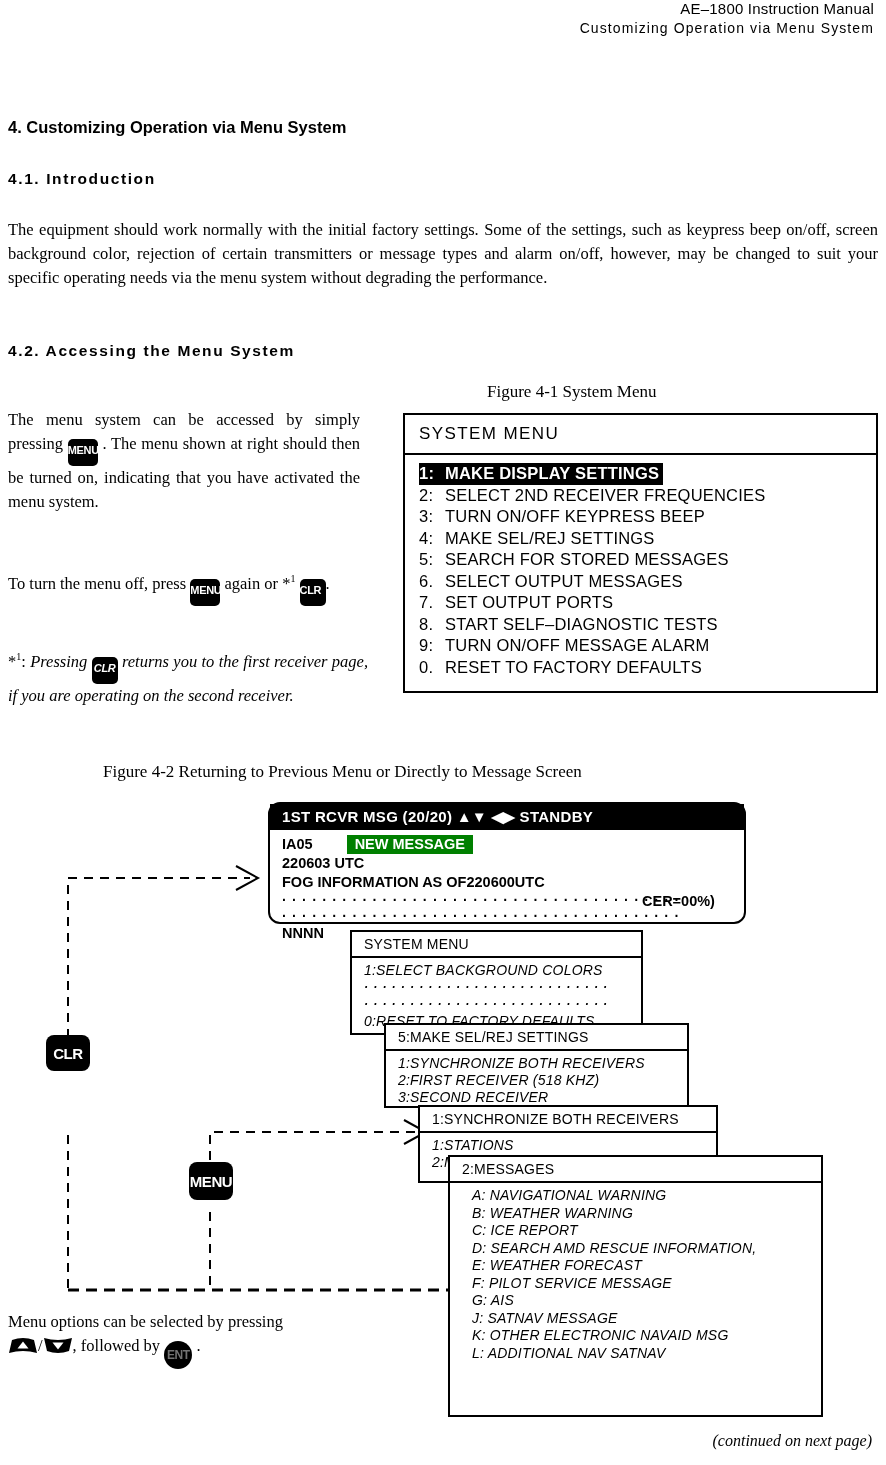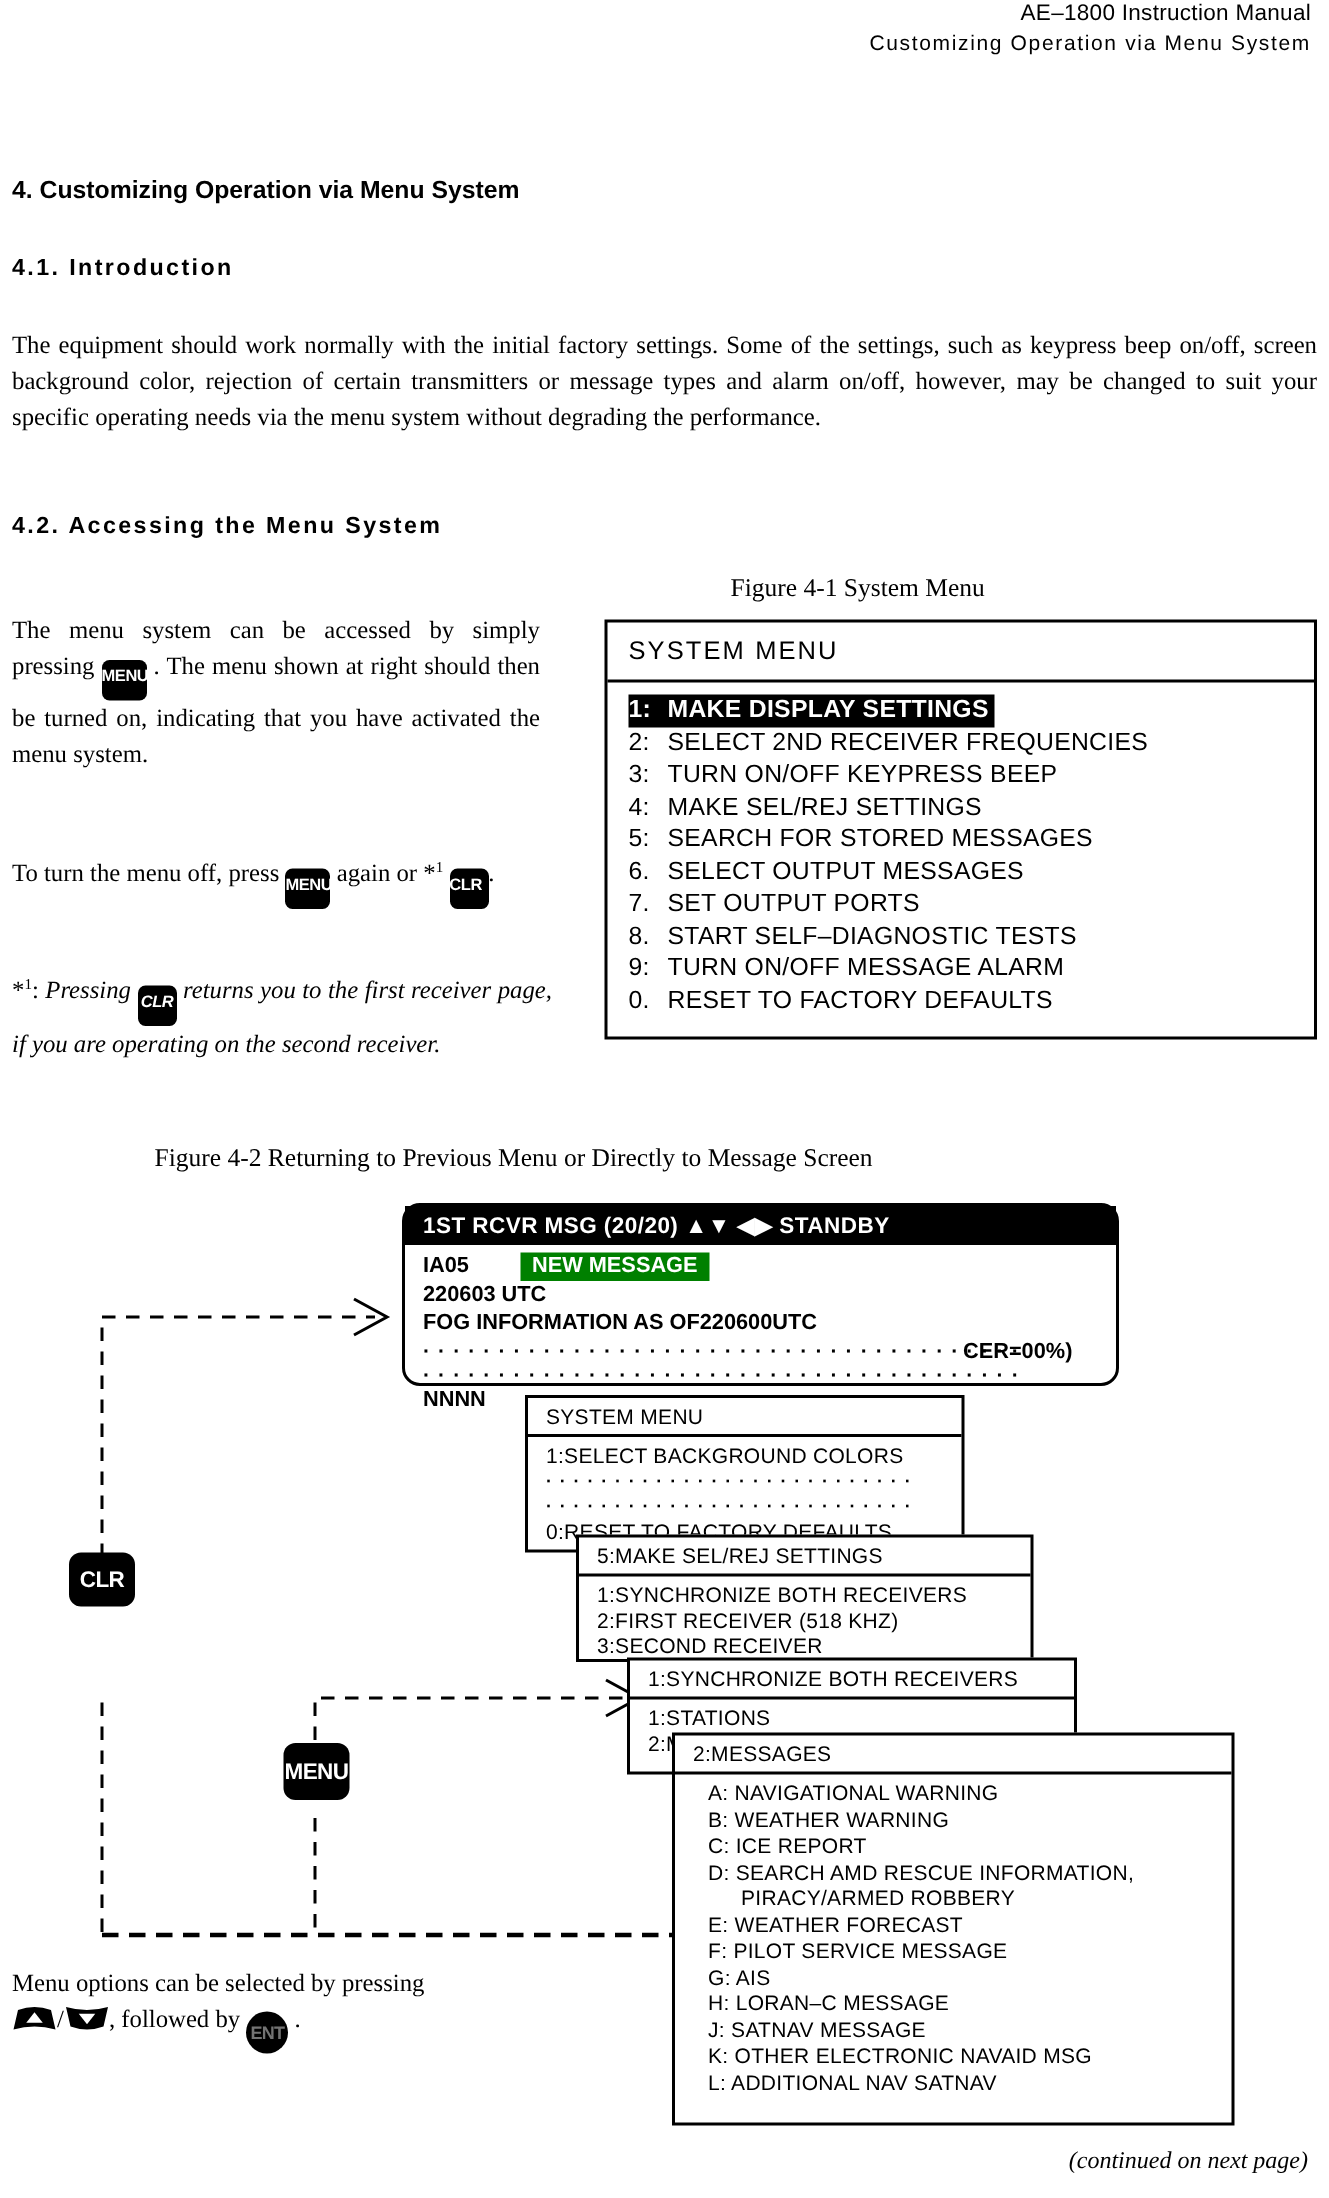--- a/index.html
+++ b/index.html
@@ -197,21 +197,21 @@
     border-bottom: 2px solid #000;
     white-space: nowrap;
     letter-spacing: .2px;
   }
   .menubox .mb-body {
     font-size: 14px;
     line-height: 17px;
     padding: 4px 0 4px 12px;
     letter-spacing: .2px;
   }
-  .menubox .mb-body .ln { white-space: nowrap; }
+  .menubox .mb-body .ln { white-space: nowrap; font-style: italic; }
   .menubox .mb-body .dotline {
     letter-spacing: 5.2px;
     font-weight: bold;
     font-size: 12px;
     line-height: 17px;
   }
   .indent { padding-left: 22px; }
 
   
   .footer {
@@ -340,25 +340,23 @@
     </div>
   </div>
 
   <div class="menubox" style="left:448px; top:375px; width:375px; height:262px;">
     <div class="mb-title indent">2:MESSAGES</div>
     <div class="mb-body" style="padding-left:22px; line-height:17.5px;">
       <div class="ln">A: NAVIGATIONAL WARNING</div>
       <div class="ln">B: WEATHER WARNING</div>
       <div class="ln">C: ICE REPORT</div>
       <div class="ln">D: SEARCH AMD RESCUE INFORMATION,</div>
-      <div class="ln" style="padding-left:22px;">PIRACY/ARMED ROBBERY</div>
       <div class="ln">E: WEATHER FORECAST</div>
       <div class="ln">F: PILOT SERVICE MESSAGE</div>
       <div class="ln">G: AIS</div>
-      <div class="ln">H: LORAN–C MESSAGE</div>
       <div class="ln">J: SATNAV MESSAGE</div>
       <div class="ln">K: OTHER ELECTRONIC NAVAID MSG</div>
       <div class="ln">L: ADDITIONAL NAV  SATNAV</div>
     </div>
   </div>
 
   <div class="key-big" style="left:46px; top:255px; width:44px; height:36px;">CLR</div>
   <div class="key-big" style="left:189px; top:382px; width:44px; height:38px;">MENU</div>
 
 </div>

